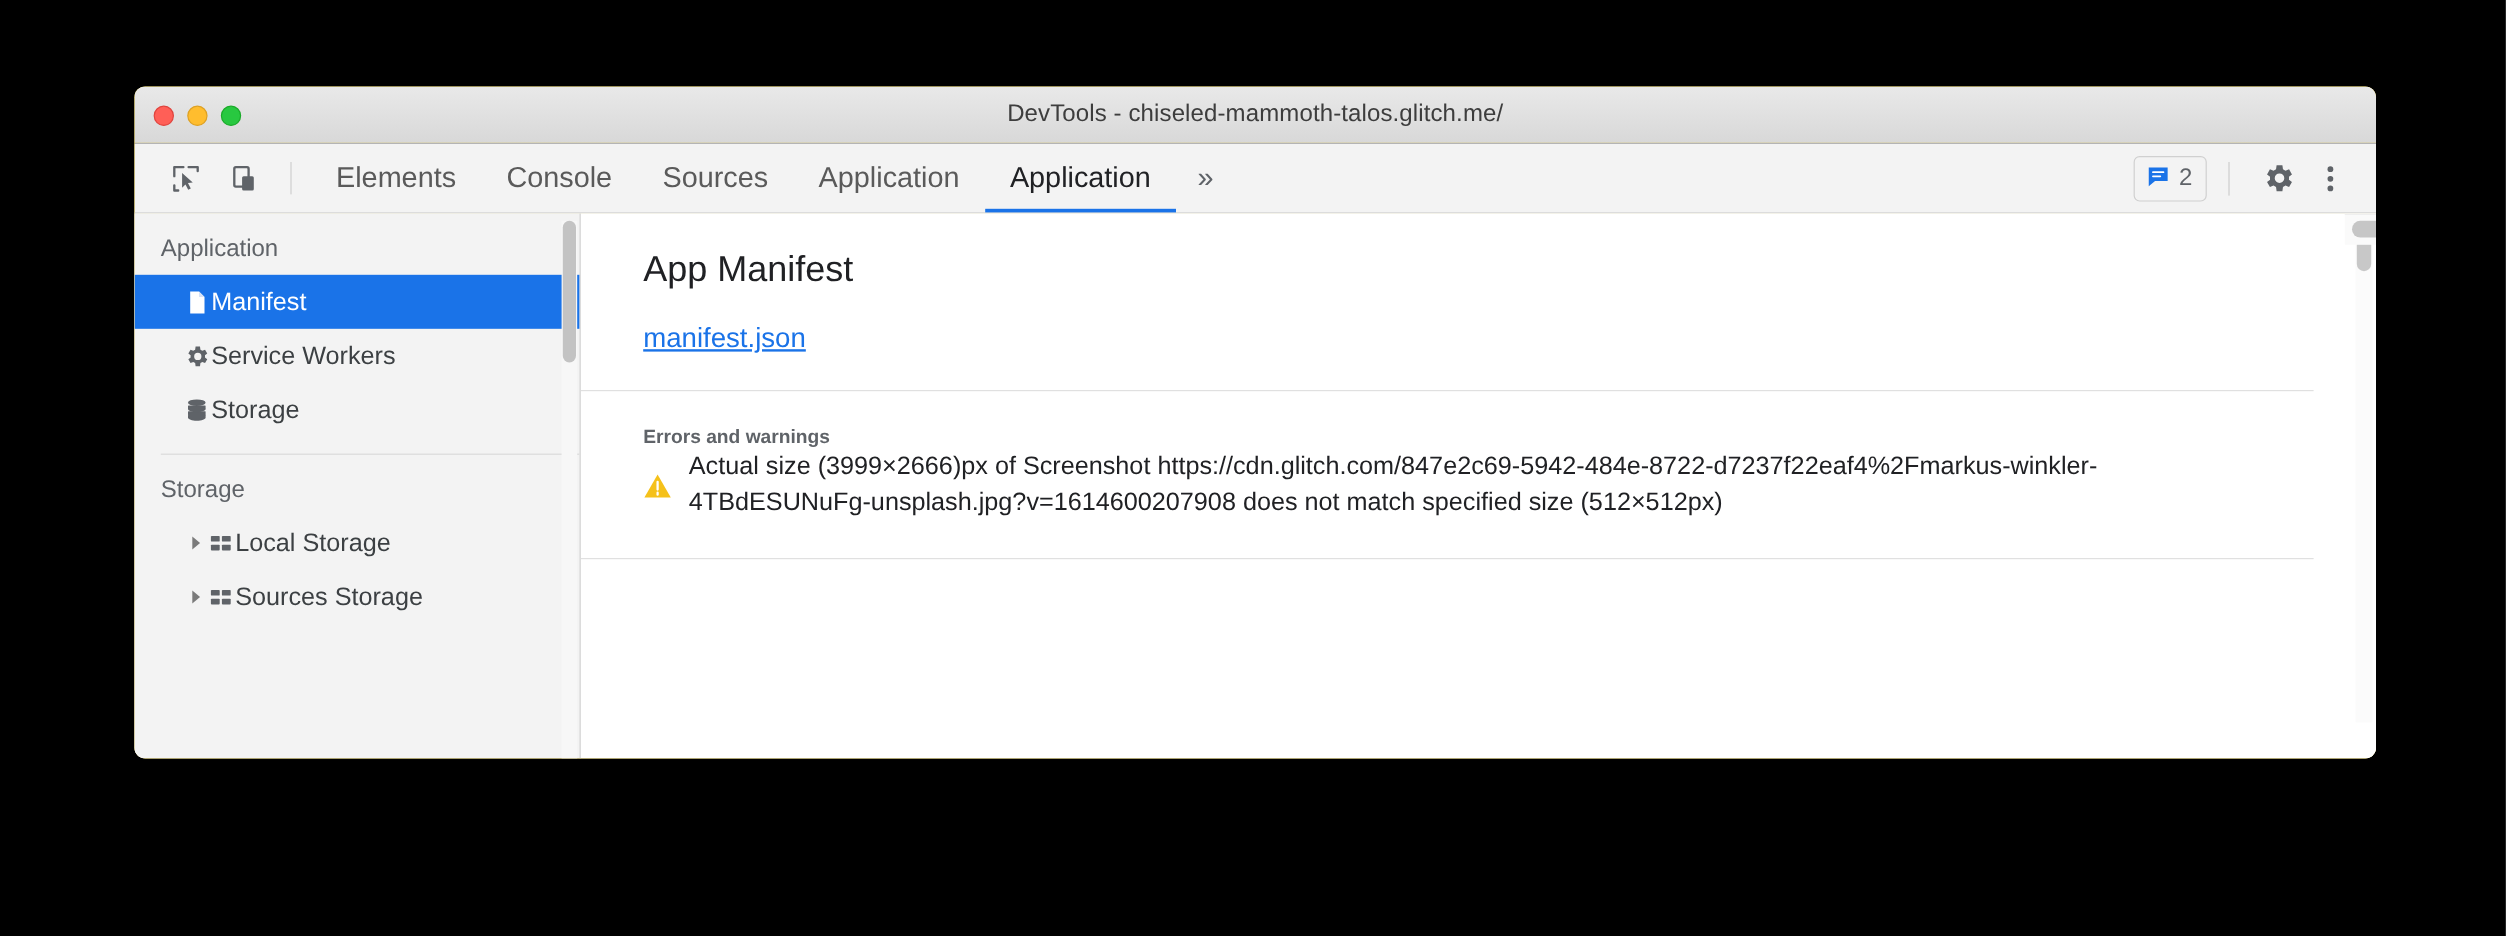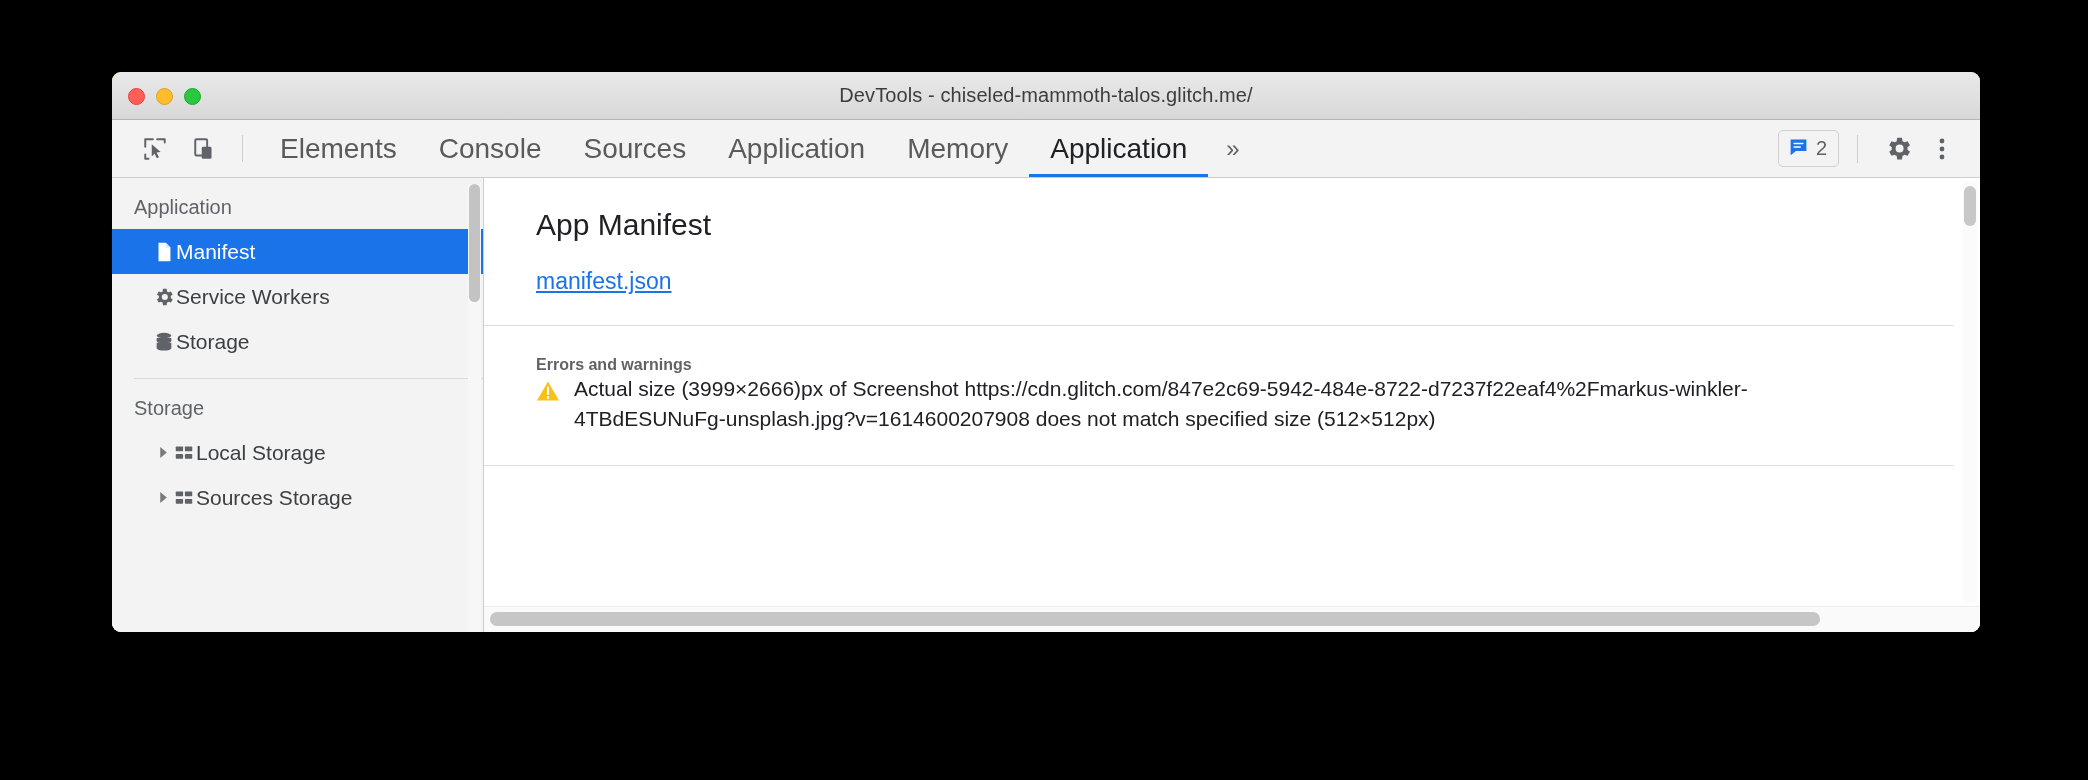--- a/index.html
+++ b/index.html
@@ -84,21 +84,21 @@
   }
   #tabs {
     display: flex;
     align-items: stretch;
     margin-left: 4px;
   }
   .tab {
     display: flex;
     align-items: center;
     padding: 12px 21px;
-    font-size: 28px;
+    font-size: 24px;
     color: #5a5a5a;
     cursor: pointer;
     position: relative;
     white-space: nowrap;
   }
   .tab.active { color: #202124; }
   .tab.active::after {
     content: "";
     position: absolute;
     left: 0; right: 0; bottom: 0;
@@ -210,21 +210,21 @@
     border-radius: 6px;
   }
 
   
   #main {
     flex: 1;
     position: relative;
     overflow: hidden;
     background: #ffffff;
     display: flex;
-    flex-direction: column;
+    flex-direction: row;
   }
   #main-scroll {
     flex: 1;
     overflow: hidden;
     padding-right: 26px;
   }
   .content-block {
     padding: 30px 0 30px 52px;
     border-bottom: 1px solid #e0e0e0;
   }
@@ -241,21 +241,21 @@
     cursor: pointer;
     display: inline-block;
   }
   #errors-heading {
     font-size: 16px;
     font-weight: bold;
     color: #5f6368;
   }
   .error-row {
     display: flex;
-    align-items: flex-start;
+    align-items: center;
     gap: 14px;
     padding-right: 56px;
   }
   .error-row .warn-ico {
     flex: 0 0 24px;
     margin-top: 6px;
   }
   .error-text {
     font-size: 21px;
     line-height: 1.45;
@@ -329,21 +329,20 @@
       </svg>
     </div>
 
     <div class="tb-sep"></div>
 
     <div id="tabs">
       <div class="tab">Elements</div>
       <div class="tab">Console</div>
       <div class="tab">Sources</div>
       <div class="tab">Application</div>
-      <div class="tab">Memory</div>
       <div class="tab active">Application</div>
       <div class="tab-more">»</div>
     </div>
 
     <div id="tabbar-right">
       <div id="msg-badge">
         <span>
           <svg width="21" height="21" viewBox="0 0 24 24">
             <path d="M3 4h18v13H9l-6 5z" fill="#1a73e8"></path>
             <path d="M7 8.5h10M7 12.5h7" stroke="#ffffff" stroke-width="1.7" stroke-linecap="round"></path>

